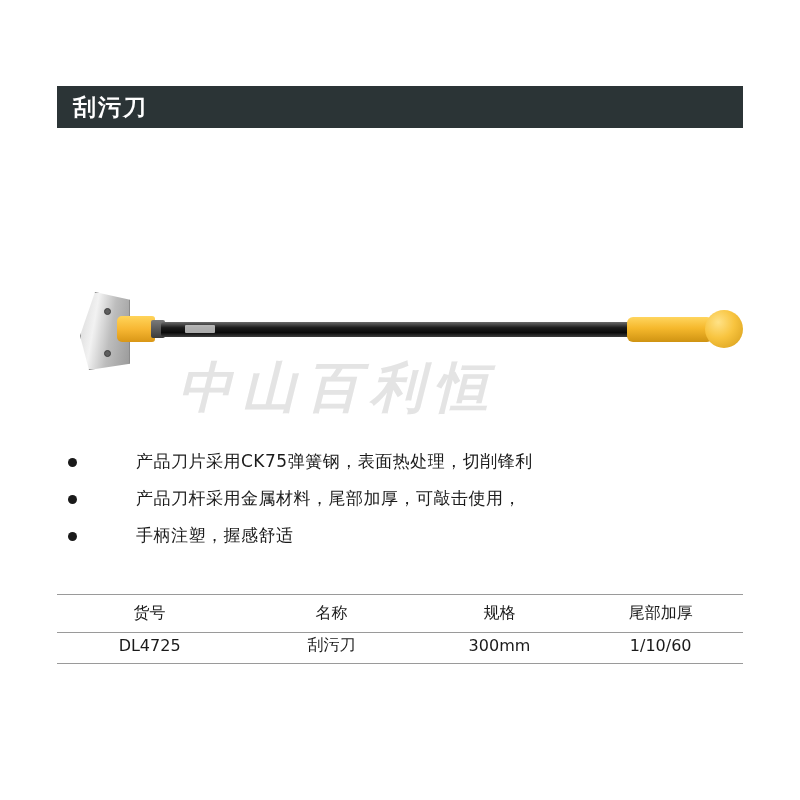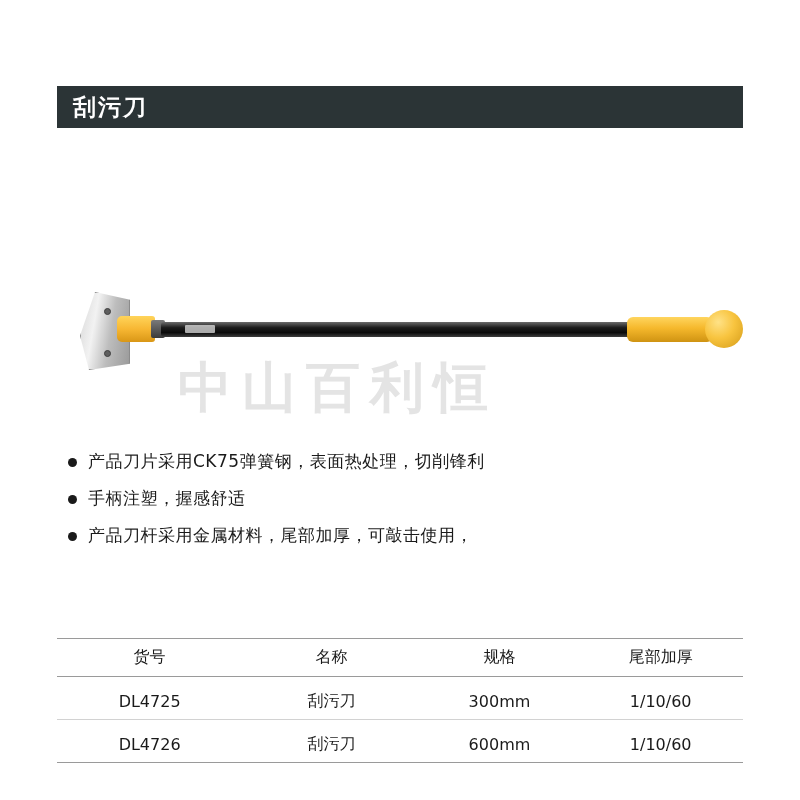--- a/index.html
+++ b/index.html
@@ -142,20 +142,21 @@
     left: 0;
     top: 352px;
     width: 676px;
     text-align: center;
     font-size: 54px;
     letter-spacing: 10px;
     color: #e4e4e4;
     font-weight: bold;
     user-select: none;
     pointer-events: none;
+    font-style: italic;
   }
 
   
   .features {
     position: absolute;
     left: 68px;
     top: 450px;
     width: 660px;
   }
   .feature-item {
@@ -170,40 +171,40 @@
     background: #1a1a1a;
     margin-top: 8px;
     margin-right: 11px;
     flex: 0 0 auto;
   }
   .feature-text {
     font-size: 17px;
     color: #1a1a1a;
     line-height: 1.35;
     letter-spacing: 0.5px;
+    margin-left: 48px;
   }
 
   
   .spec-table-wrap {
     position: absolute;
     left: 57px;
     top: 594px;
     width: 686px;
   }
   table.spec-table {
     width: 100%;
     border-collapse: collapse;
     font-size: 16px;
     color: #1a1a1a;
-    margin-top: 44px;
   }
   table.spec-table th,
   table.spec-table td {
     text-align: center;
-    padding: 14px 0 7px 0;
+    padding: 2px 0 7px 0;
     font-weight: normal;
   }
   table.spec-table thead tr {
     border-top: 1px solid #9a9a9a;
     border-bottom: 1px solid #9a9a9a;
   }
   table.spec-table thead th {
     font-size: 16px;
     padding: 8px 0;
   }
@@ -245,46 +246,40 @@
 
 <div class="watermark">中山百利恒</div>
 
 <div class="features">
   <div class="feature-item">
     <span class="bullet-dot"></span>
     <span class="feature-text">产品刀片采用CK75弹簧钢，表面热处理，切削锋利</span>
   </div>
   <div class="feature-item">
     <span class="bullet-dot"></span>
-    <span class="feature-text">手柄注塑，握感舒适</span>
+    <span class="feature-text">产品刀杆采用金属材料，尾部加厚，可敲击使用，</span>
   </div>
   <div class="feature-item">
     <span class="bullet-dot"></span>
-    <span class="feature-text">产品刀杆采用金属材料，尾部加厚，可敲击使用，</span>
+    <span class="feature-text">手柄注塑，握感舒适</span>
   </div>
 </div>
 
 <div class="spec-table-wrap">
   <table class="spec-table">
     <thead>
       <tr>
         <th>货号</th>
         <th>名称</th>
         <th>规格</th>
         <th>尾部加厚</th>
       </tr>
     </thead>
     <tbody>
       <tr>
         <td>DL4725</td>
         <td>刮污刀</td>
         <td>300mm</td>
         <td>1/10/60</td>
       </tr>
-      <tr>
-        <td>DL4726</td>
-        <td>刮污刀</td>
-        <td>600mm</td>
-        <td>1/10/60</td>
-      </tr>
     </tbody>
   </table>
 </div>
 
 </body></html>

